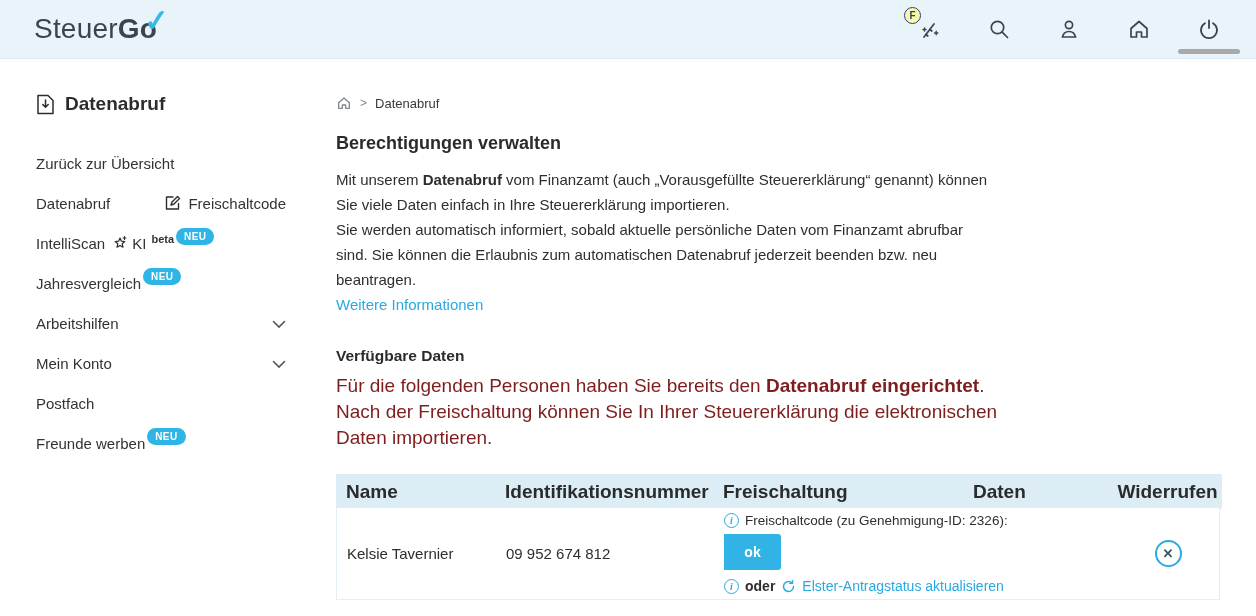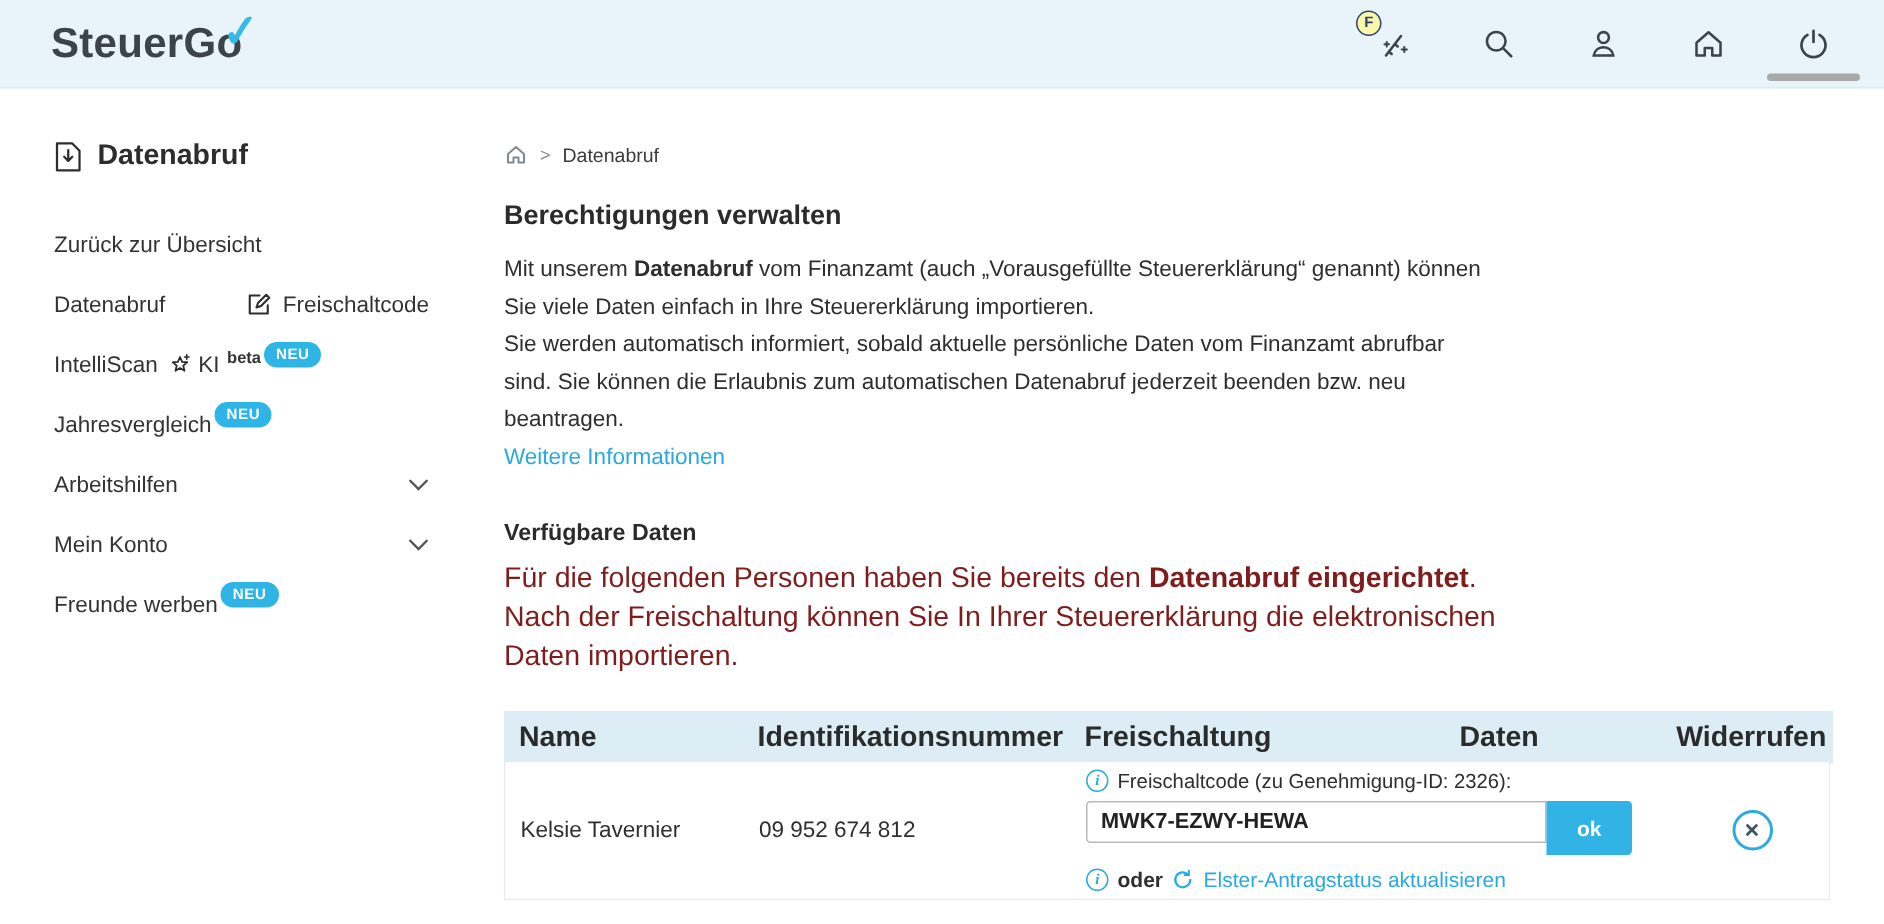--- a/index.html
+++ b/index.html
@@ -3,21 +3,21 @@
 <meta charset="utf-8">
 <style>
   * { margin:0; padding:0; box-sizing:border-box; }
   html,body { width:1256px; height:616px; overflow:hidden; background:#fff;
     font-family:"Liberation Sans", sans-serif; color:#303030; }
 
   
   .header { height:59px; background:#e9f4fa; border-bottom:1px solid #dcebf3;
     display:flex; align-items:center; padding:0 34px; }
   .logo { position:relative; font-size:28px; letter-spacing:.2px; cursor:pointer; color:#3d434b; }
-  .logo .lg1 { font-weight:700; }
+  .logo .lg1 { font-weight:400; }
   .logo .lg2 { font-weight:700; }
   .logo .logo-check { position:absolute; right:-12px; top:-10px; color:#35b9e9;
     font-size:30px; font-weight:700; transform:rotate(-4deg); }
   .header-icons { margin-left:auto; display:flex; align-items:center; gap:44px; }
   .hicon { position:relative; width:26px; height:26px; display:flex; align-items:center;
     justify-content:center; cursor:pointer; color:#3d434b; }
   .f-badge { position:absolute; top:-9px; left:-12px; width:17px; height:17px;
     background:#f8f8a8; border:1.6px solid #2e4172; border-radius:50%; color:#2e4172;
     font-size:10px; font-weight:700; display:flex; align-items:center; justify-content:center; }
   .power-bar { position:absolute; top:33px; left:-18px; width:62px; height:5px;
@@ -198,20 +198,23 @@
         <span class="spread">
           <span>Mein Konto</span>
           <span class="chev">
             <svg width="14" height="9" viewBox="0 0 14 9" fill="none" stroke="currentColor" stroke-width="1.6" stroke-linecap="round">
                 <path d="M1.5 1.5 7 7l5.5-5.5"></path>
               </svg>
           </span>
         </span>
       </div>
       <div class="sb-item">
+        <span>Postfach</span>
+      </div>
+      <div class="sb-item">
         <span>Freunde werben</span>
         <span class="neu">NEU</span>
       </div>
     </nav>
   </aside>
 
   <main class="main">
     <div class="breadcrumb">
       <span class="bc-home">
         <svg width="16" height="16" viewBox="0 0 24 24" fill="none" stroke="currentColor" stroke-width="2" stroke-linejoin="round">
@@ -245,21 +248,20 @@
       </div>
       <div class="trow">
         <div class="td">Kelsie Tavernier</div>
         <div class="td">09 952 674 812</div>
         <div class="td">
           <div class="code-label">
             <span class="info-i">i</span>
             <span>Freischaltcode (zu Genehmigung-ID: 2326):</span>
           </div>
           <div class="code-row">
-            <input class="code-input" type="text" value="MWK7-EZWY-HEWA" style="">
             <button class="ok-btn">ok</button>
           </div>
           <div class="oder-row">
             <span class="info-i">i</span>
             <b>oder</b>
             <span class="refresh-ic">
               <svg width="15" height="15" viewBox="0 0 24 24" fill="none" stroke="currentColor" stroke-width="2.4" stroke-linecap="round">
                 <path d="M20 12a8 8 0 1 1-2.3-5.6"></path>
                 <path d="M18.5 2.5v4.5H14" stroke-width="2.2"></path>
               </svg>

